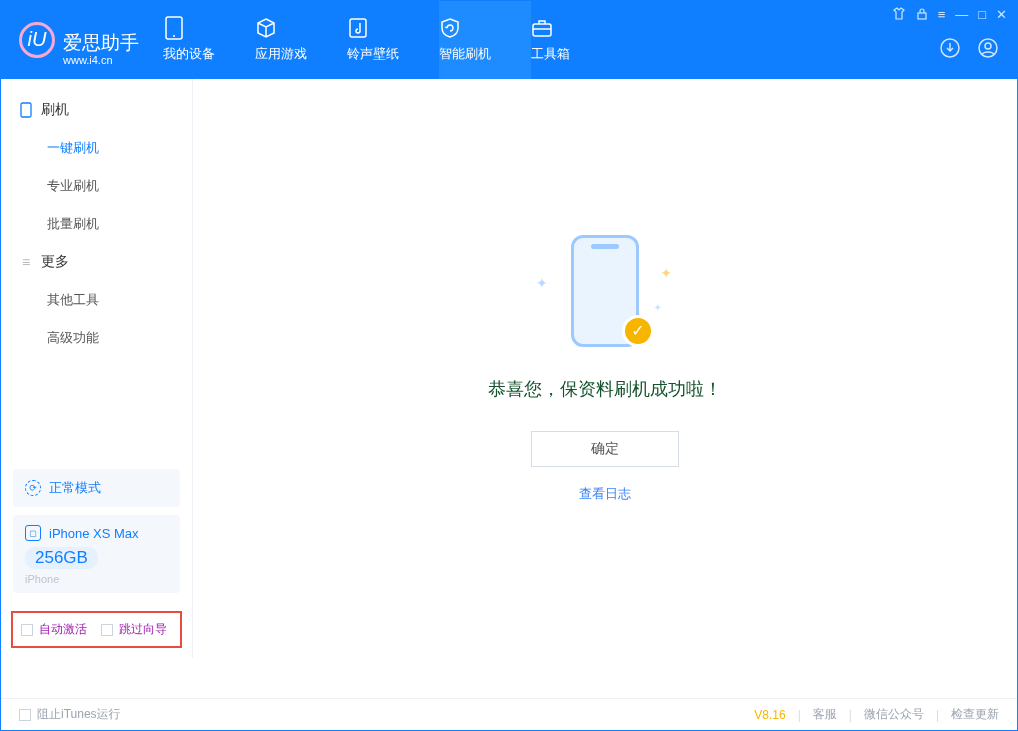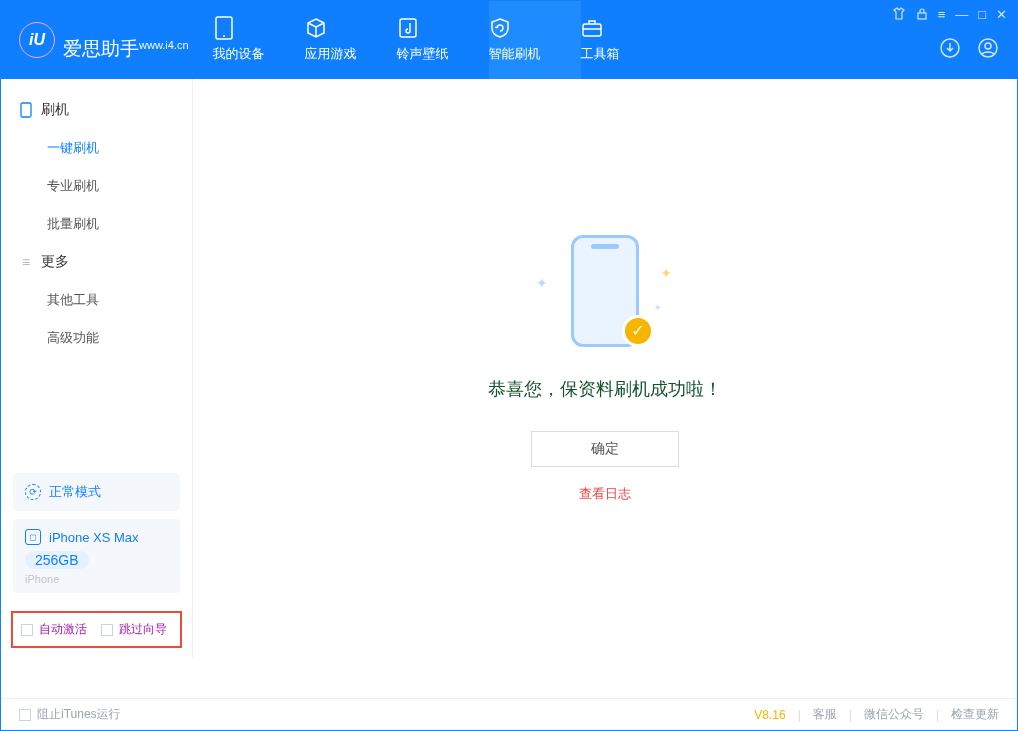--- a/index.html
+++ b/index.html
@@ -2,22 +2,22 @@
 <html><head>
 <meta charset="utf-8">
 <style>
 * { margin: 0; padding: 0; box-sizing: border-box; }
 body { font-family: "Microsoft YaHei", Arial, sans-serif; font-size: 13px; background: #fff; }
 .app { width: 1018px; height: 731px; border: 1px solid #0f7fff; display: flex; flex-direction: column; margin: 0 auto; }
 
 
 .header { height: 78px; background: #0f7fff; display: flex; align-items: center; padding-left: 18px; color: #fff; position: relative; }
 .logo { display: flex; align-items: center; gap: 8px; margin-right: 24px; }
-.logo-icon { width: 36px; height: 36px; border: 1px solid #f9a8d4; border-radius: 50%; display: flex; align-items: center; justify-content: center; font-weight: bold; font-size: 16px; font-style: italic; }
-.logo-text { display: flex; flex-direction: row; line-height: 1.1; margin-top: 19px; }
+.logo-icon { width: 36px; height: 36px; border: 3px solid #f9a8d4; border-radius: 50%; display: flex; align-items: center; justify-content: center; font-weight: normal; font-size: 20px; font-style: italic; }
+.logo-text { display: flex; flex-direction: column; line-height: 1.1; margin-top: 19px; }
 .logo-name { font-size: 19px; font-weight: 500; }
 .logo-url { font-size: 11px; opacity: 0.95; }
 .tabs { display: flex; gap: 0; }
 .tab { width: 92px; height: 78px; display: flex; flex-direction: column; align-items: flex-start; justify-content: center; gap: 6px; cursor: pointer; color: #fff; font-size: 13px; }
 .tab .tab-ico { width: 22px; height: 22px; display: flex; align-items: center; justify-content: center; }
 .tab.active { background: #1e8cff; }
 .titlebar-icons { position: absolute; right: 10px; top: 6px; display: flex; gap: 10px; color: #cfe6ff; font-size: 13px; }
 .titlebar-icons span { cursor: pointer; }
 .user-icons { position: absolute; right: 18px; top: 36px; display: flex; gap: 16px; color: #cfe6ff; }
 
@@ -29,40 +29,40 @@
 .section-head.gray .ico { color: #bbb; }
 .nav-item { padding: 10px 18px 10px 46px; color: #555; cursor: pointer; font-size: 13px; }
 .nav-item.active { color: #0f7fff; }
 
 .device-panel { margin-top: auto; display: flex; flex-direction: column; }
 .mode-card { margin: 8px 12px; padding: 10px 12px; background: #f4f7fb; border-radius: 4px; display: flex; align-items: center; gap: 8px; color: #0f7fff; font-size: 13px; }
 .mode-card .mode-ico { width: 16px; height: 16px; border: 1px dashed #0f7fff; border-radius: 50%; display: flex; align-items: center; justify-content: center; font-size: 9px; }
 .device-card { margin: 0 12px 12px 12px; padding: 10px 12px 8px 12px; background: #f4f7fb; border-radius: 4px; }
 .device-row1 { display: flex; align-items: center; gap: 8px; color: #0f7fff; font-weight: 500; }
 .device-row1 .dev-ico { width: 16px; height: 16px; border: 1.5px solid #0f7fff; border-radius: 3px; display: flex; align-items: center; justify-content: center; font-size: 8px; }
-.capacity { display: inline-block; background: #e6f1ff; color: #0f7fff; border-radius: 10px; padding: 1px 10px; font-size: 14px; margin-top: 6px; }
+.capacity { display: inline-block; background: #e6f1ff; color: #0f7fff; border-radius: 10px; padding: 1px 10px; font-size: 17px; margin-top: 6px; }
 .device-type { color: #bcc5d2; font-size: 11px; margin-top: 4px; }
 
 .chk-row { border: 2px solid #e74c3c; margin: 6px 10px 10px 10px; padding: 8px 8px; display: flex; gap: 14px; align-items: center; }
 .chk { display: flex; align-items: center; gap: 6px; color: #a21caf; font-size: 12px; cursor: pointer; }
 .chk .box { width: 12px; height: 12px; border: 1px solid #cbd3dd; background: #fff; }
 
 
 .main { flex: 1; display: flex; flex-direction: column; align-items: center; justify-content: center; position: relative; }
 .illus { width: 150px; height: 120px; position: relative; margin-bottom: 22px; }
 .phone { position: absolute; left: 50%; top: 0; transform: translateX(-50%); width: 68px; height: 112px; border: 3px solid #9cc9ff; border-radius: 12px; background: #eaf4ff; }
 .phone::before { content: ""; position: absolute; top: 6px; left: 50%; transform: translateX(-50%); width: 28px; height: 5px; background: #9cc9ff; border-radius: 3px; }
 .badge { position: absolute; right: 26px; bottom: 8px; width: 32px; height: 32px; background: #f7b500; border: 3px solid #fff; border-radius: 50%; display: flex; align-items: center; justify-content: center; color: #fff; font-size: 16px; }
 .spark { position: absolute; color: #b8daff; font-size: 14px; }
 .spark.s1 { left: 6px; top: 40px; }
 .spark.s2 { right: 8px; top: 30px; color: #ffd680; }
 .spark.s3 { right: 18px; bottom: 42px; color: #c8e4ff; font-size: 10px; }
 .success-msg { font-size: 18px; color: #14532d; margin-bottom: 30px; }
 .ok-btn { width: 148px; height: 36px; border: 1px solid #d7dde5; background: #fff; color: #555; font-size: 14px; cursor: pointer; margin-bottom: 18px; }
-.log-link { color: #ef4444; font-size: 13px; cursor: pointer; }
+.log-link { color: #3b82f6; font-size: 13px; cursor: pointer; }
 
 
 .footer { height: 32px; border-top: 1px solid #eef2f6; display: flex; align-items: center; padding: 0 18px; font-size: 12px; color: #9aa3af; margin-top: 40px; }
 .footer .chk { color: #9aa3af; }
 .footer .right { margin-left: auto; display: flex; align-items: center; gap: 12px; }
 .version { color: #f7b500; }
 .divider { color: #d7dde5; }
 .flink { cursor: pointer; }
 svg { display: block; }
 </style>

